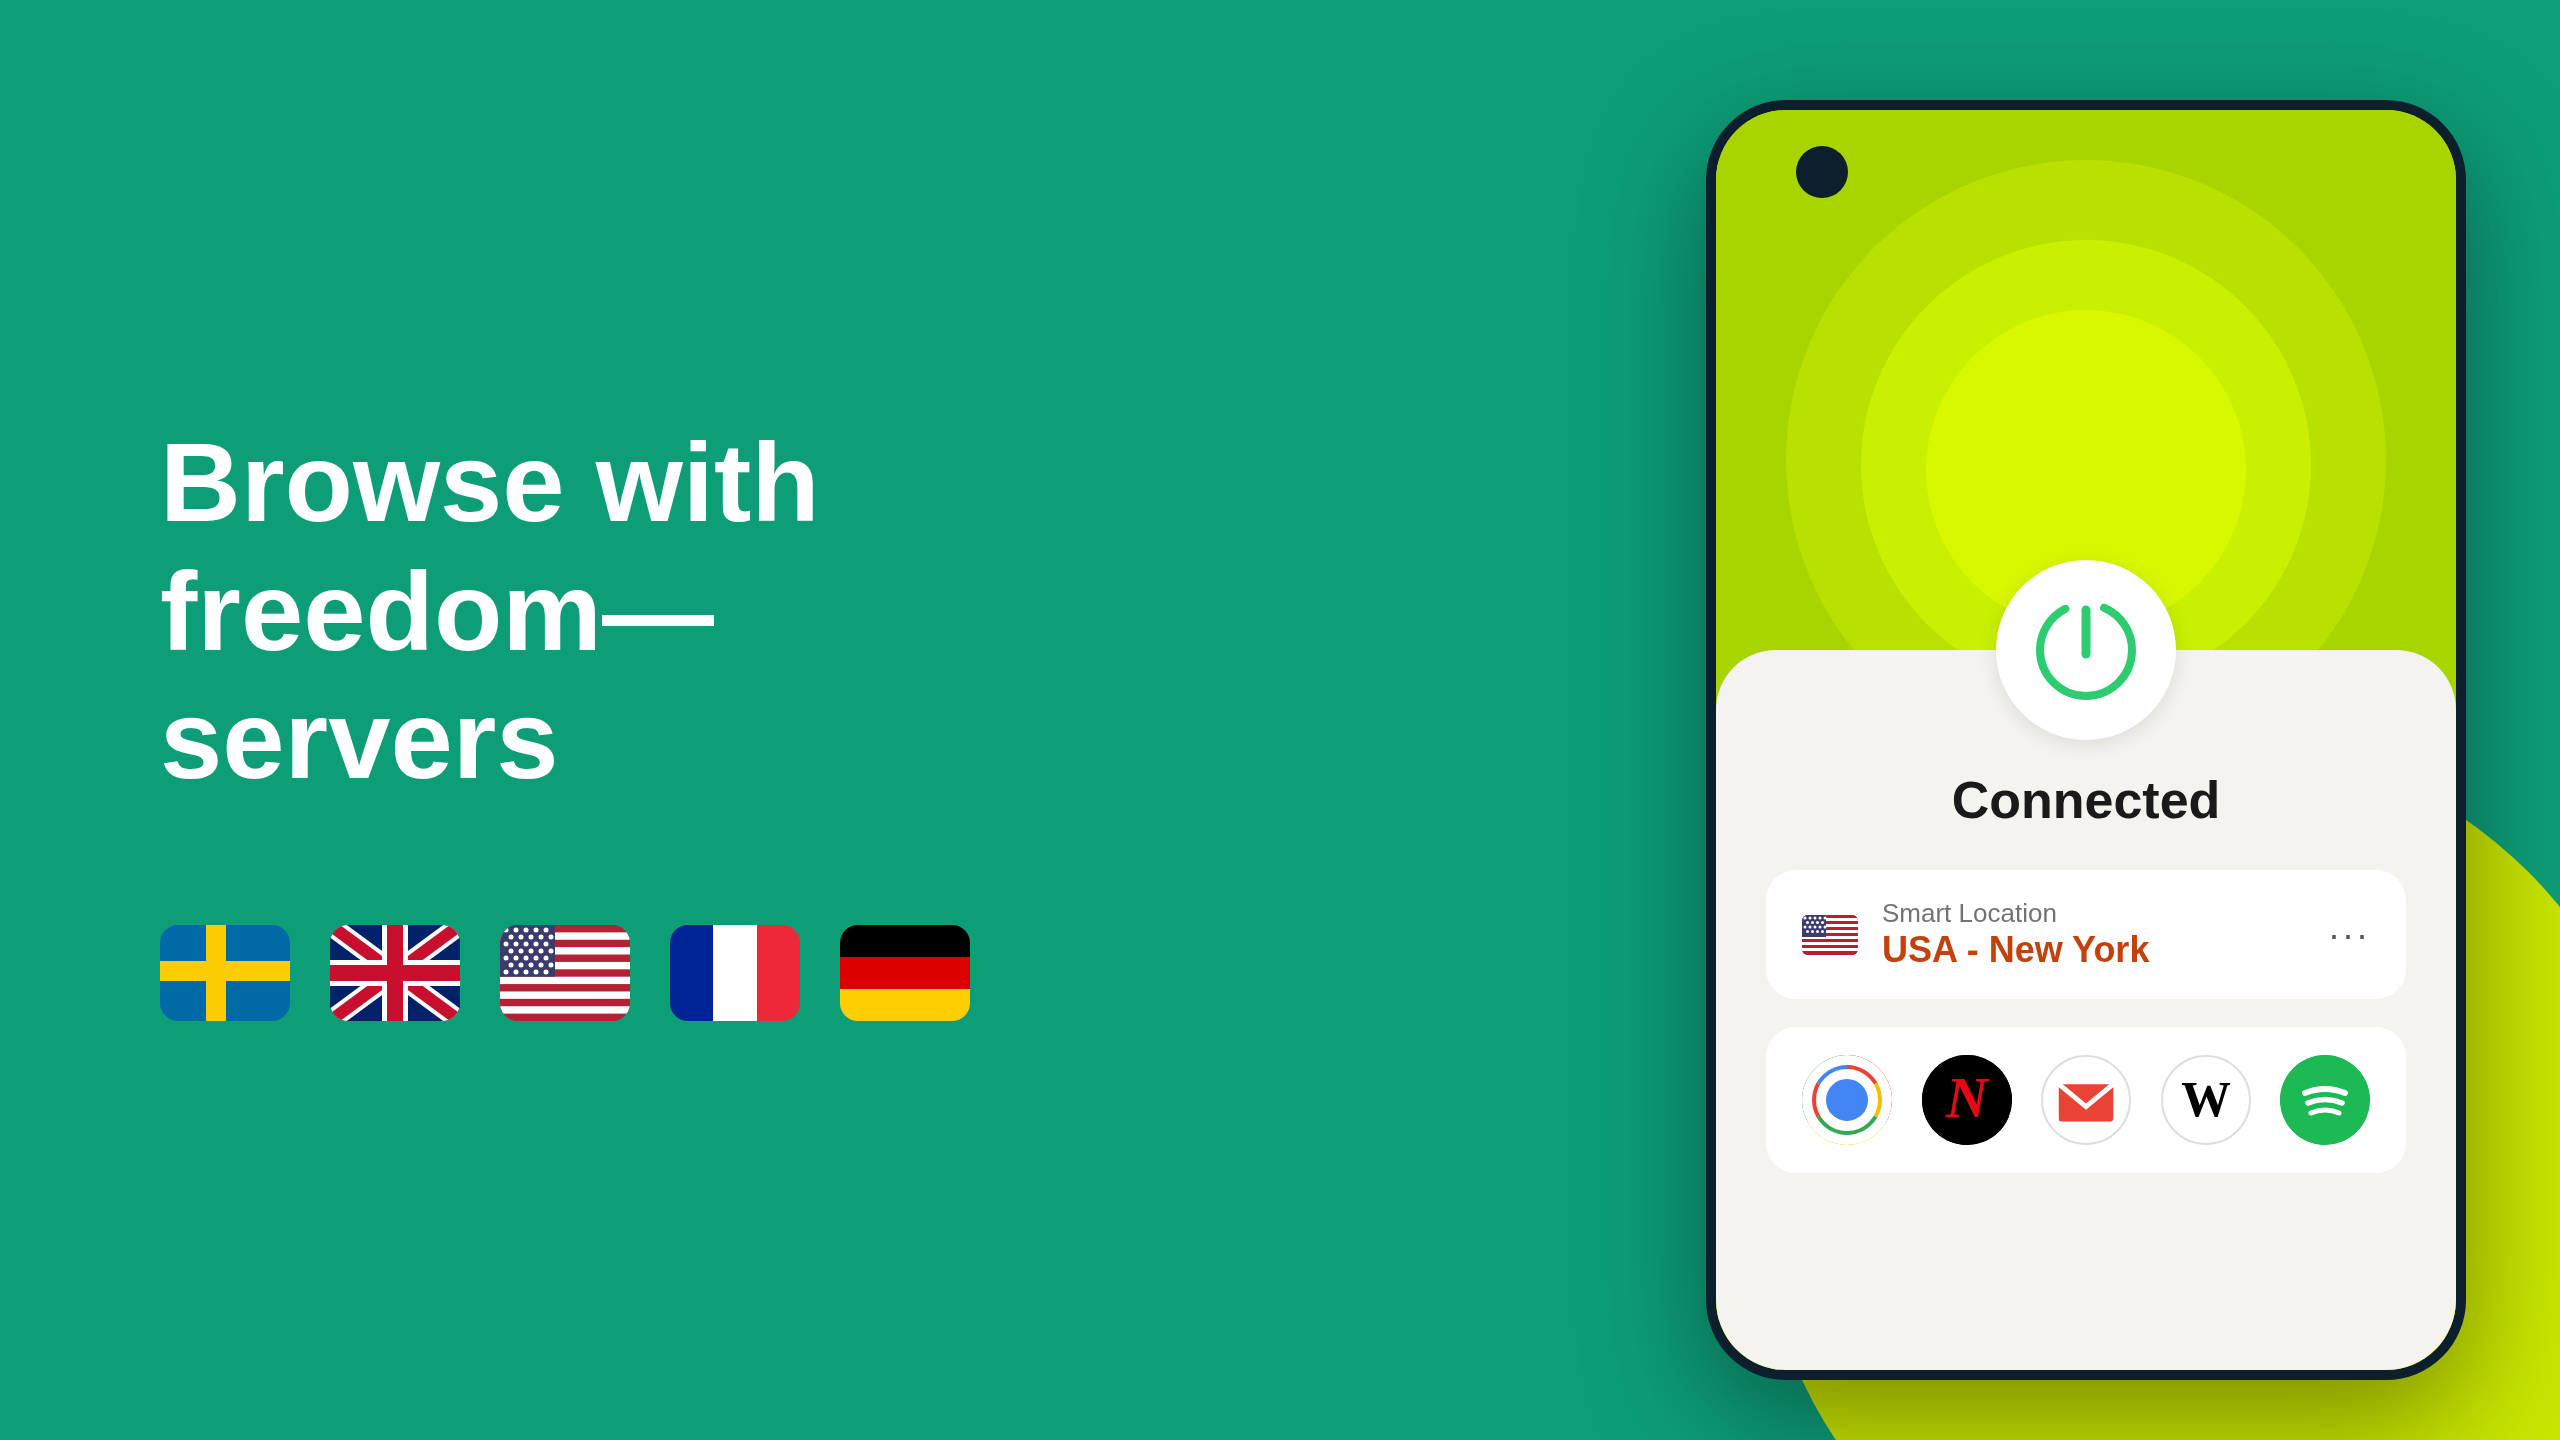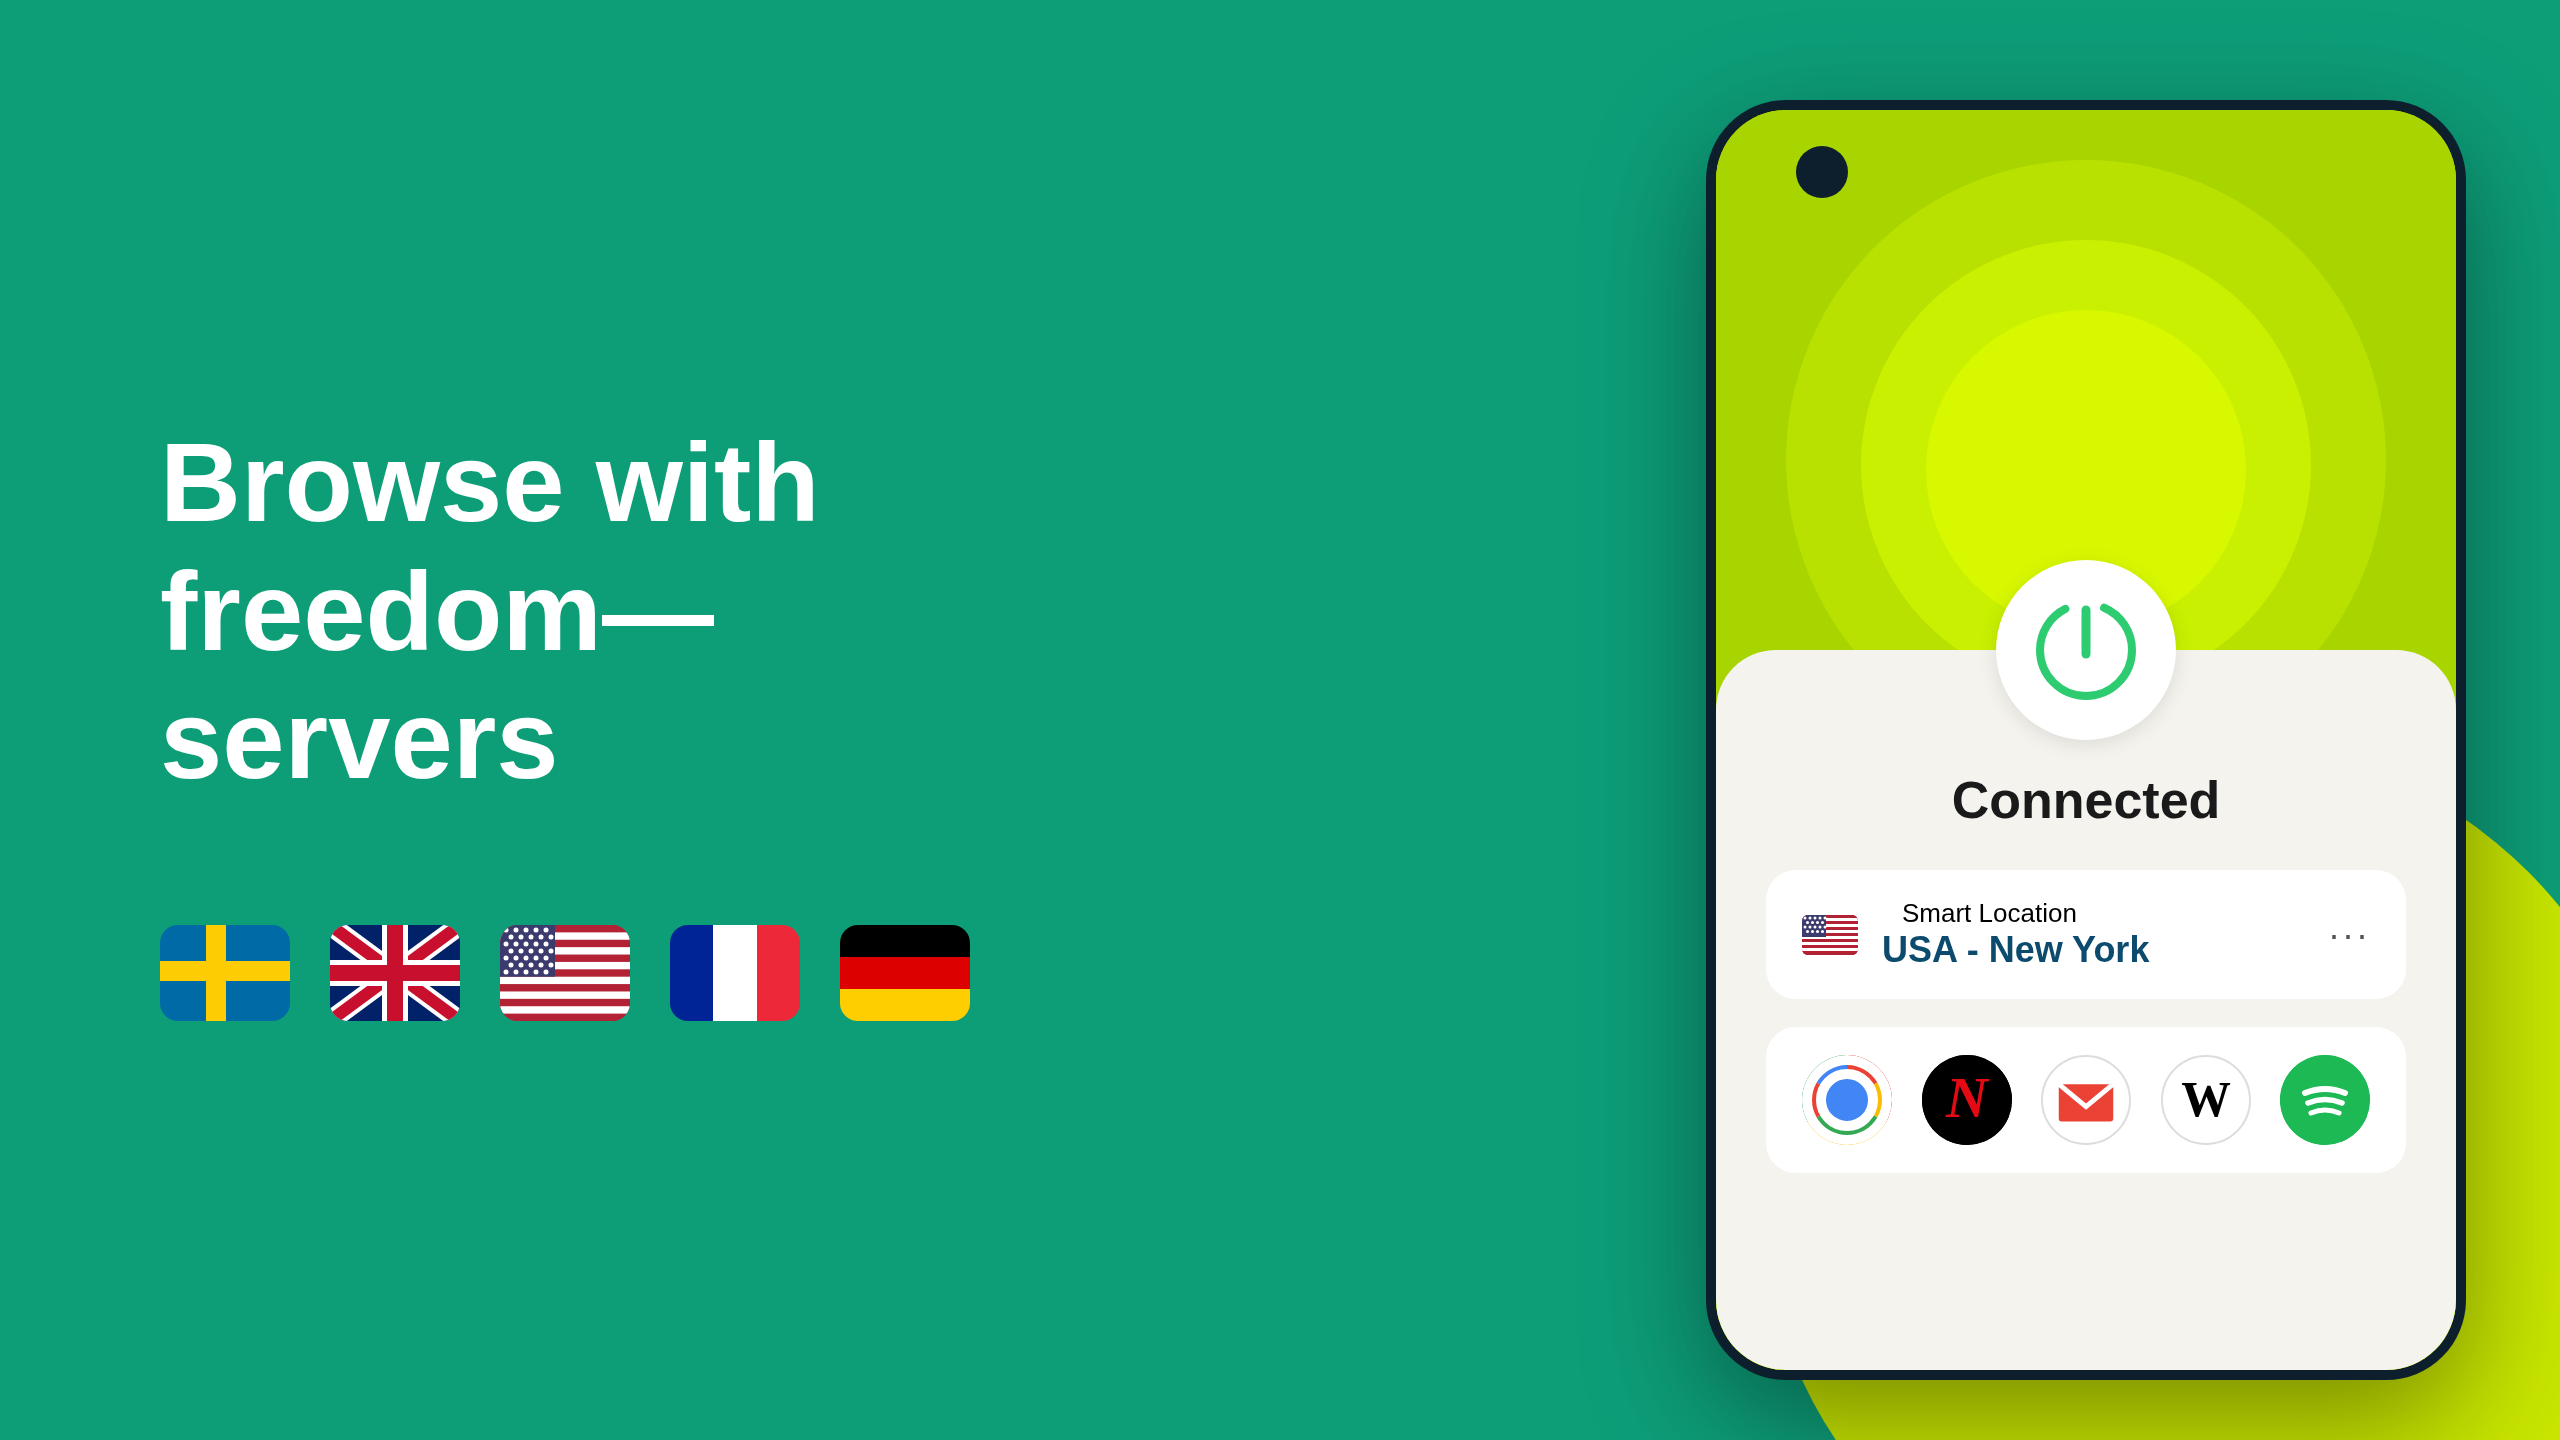--- a/index.html
+++ b/index.html
@@ -278,29 +278,28 @@
       flex-shrink: 0;
     }
 
     .location-info {
       display: flex;
       flex-direction: column;
     }
 
     .location-label {
       font-size: 26px;
-      color: #000000;
+      color: #737373;
       font-family: sans-serif;
-      margin-left: 20px;
     }
 
     .location-value {
       font-size: 36px;
       font-weight: 700;
-      color: #0c4a6e;
+      color: #c2410c;
       font-family: sans-serif;
     }
 
     .three-dots {
       font-size: 36px;
       color: #555;
       letter-spacing: 2px;
       font-family: sans-serif;
     }
 

